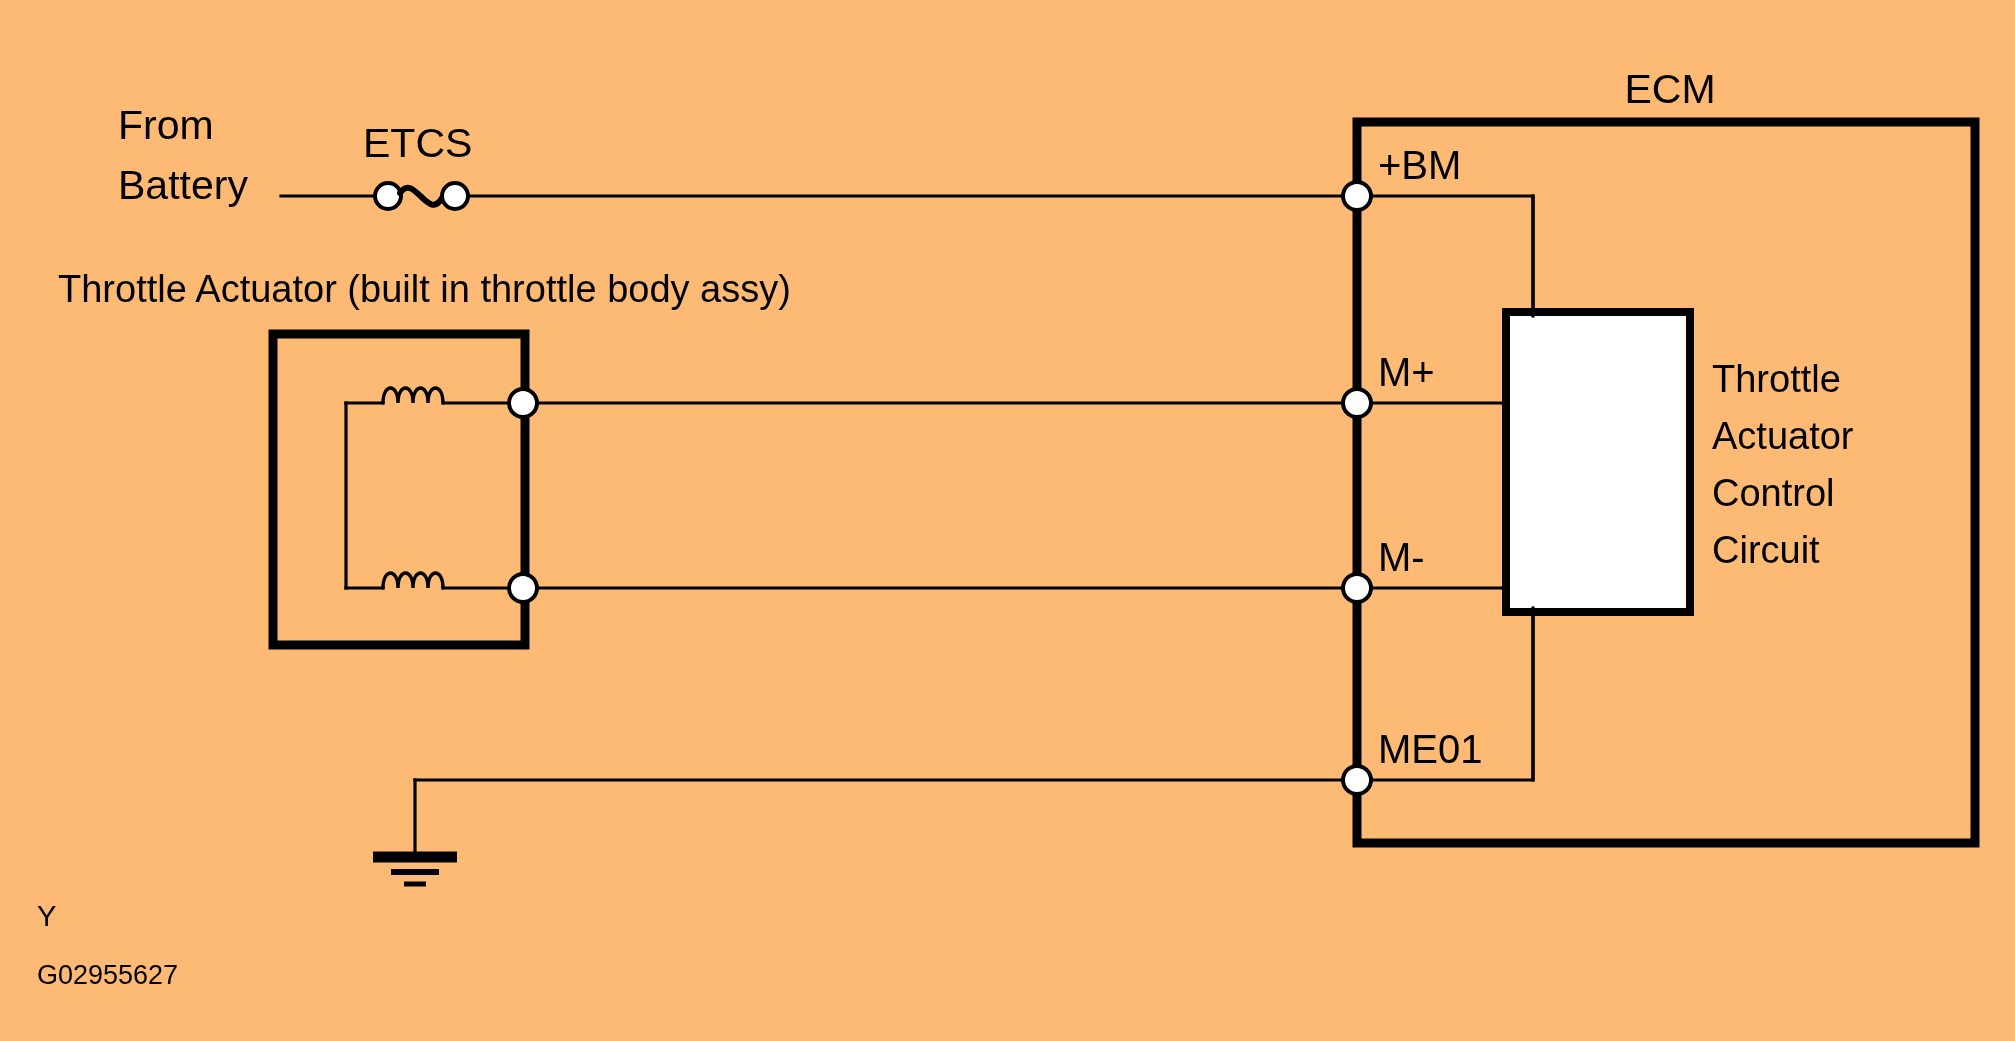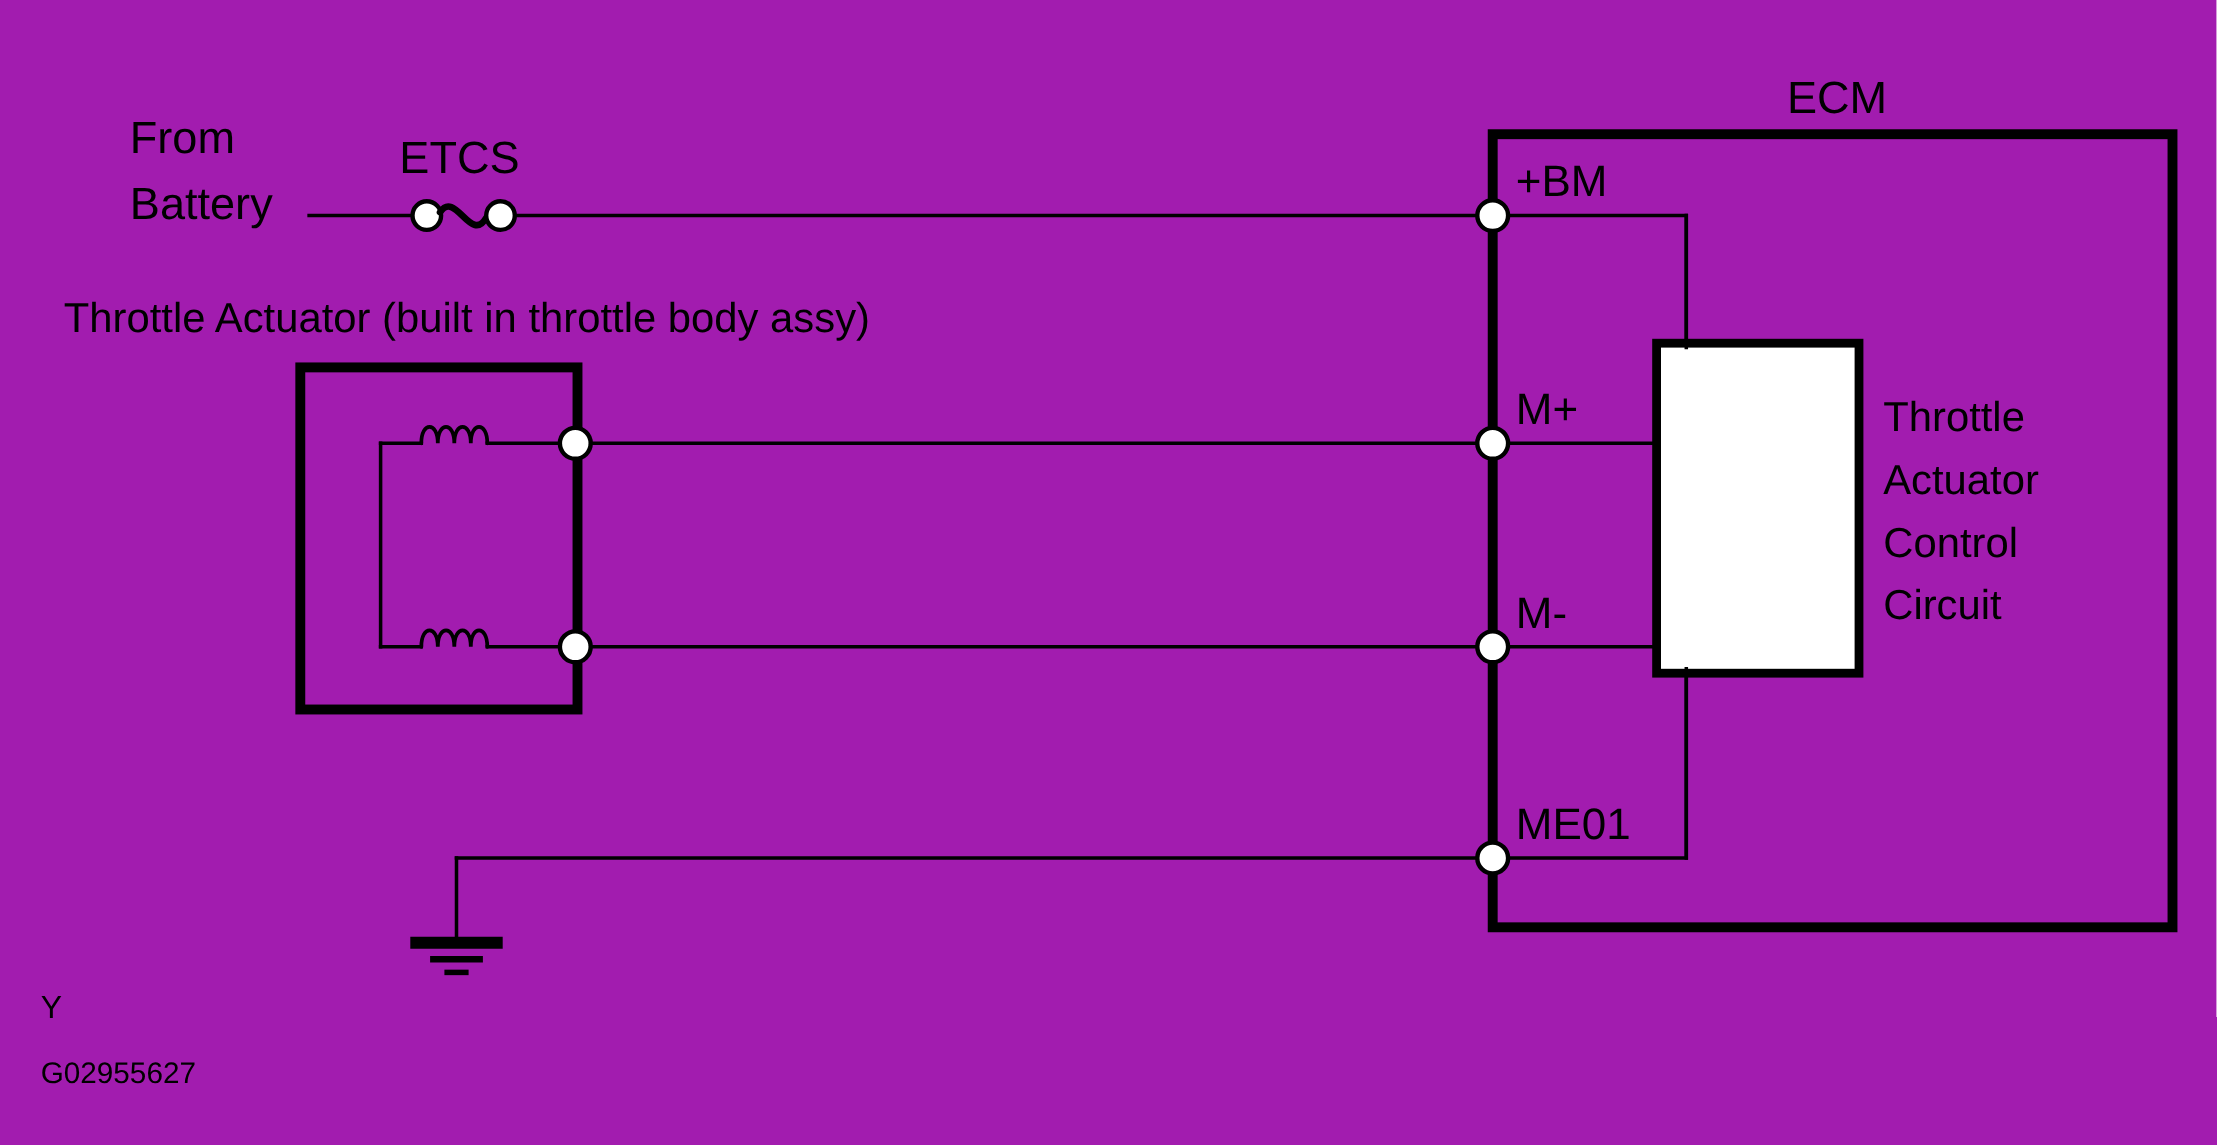--- a/index.html
+++ b/index.html
@@ -12,21 +12,21 @@
     width: 2015px;
     height: 1041px;
     overflow: hidden;
     font-family: "Liberation Sans", sans-serif;
     color: #000000;
   }
   #diagram-root {
     position: relative;
     width: 2015px;
     height: 1041px;
-    background: #a21caf;
+    background: #fdba74;
   }
   svg#wiring-svg {
     display: block;
     width: 2015px;
     height: 1041px;
   }
   .wire {
     fill: none;
     stroke: #000000;
     stroke-width: 3.2;

